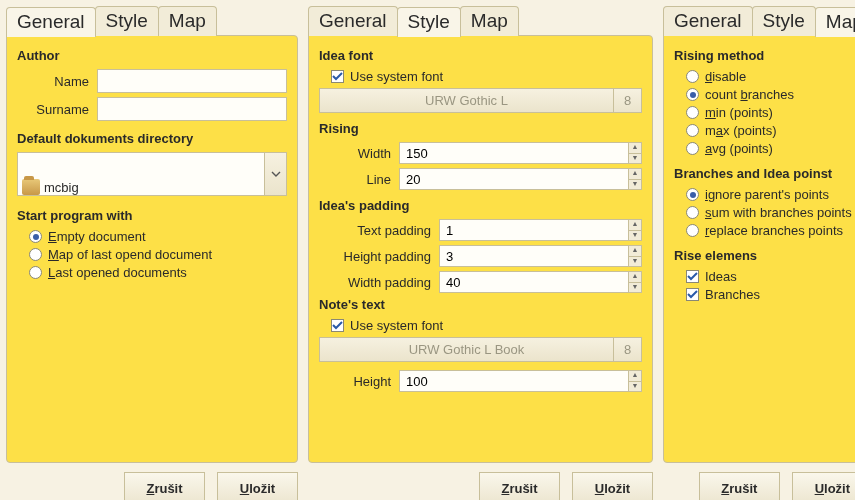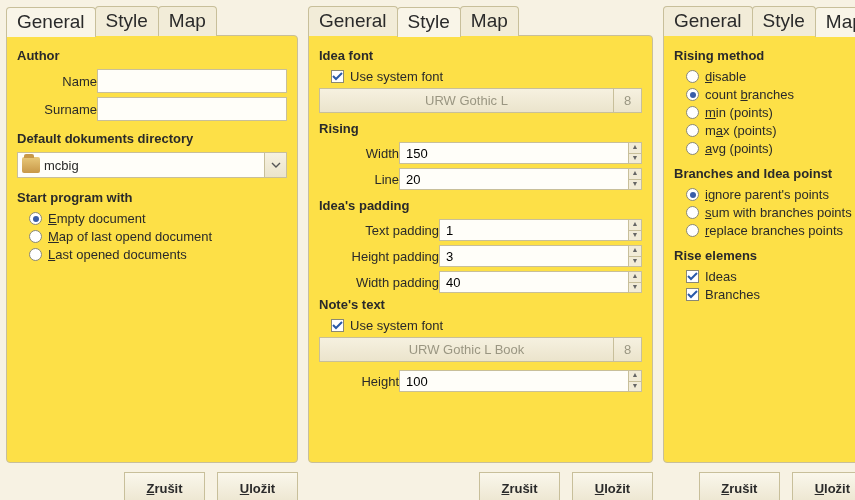--- a/index.html
+++ b/index.html
@@ -54,20 +54,21 @@
   margin: 4px 0 6px 0;
   font-size: 13px;
 }
 .row {
   display: flex;
   align-items: center;
   margin: 4px 0;
 }
 .row .lbl {
   text-align: right;
+  padding-right: 8px;
   font-size: 13px;
 }
 .lbl80 { width: 80px; }
 .lbl120 { width: 120px; }
 .text-input {
   flex: 1;
   border: 1px solid #c8bf9a;
   background: #fffef9;
   height: 24px;
   padding: 2px 6px;
@@ -102,22 +103,22 @@
   text-align: center;
   color: #666;
   cursor: pointer;
 }
 .spinner-btns div:first-child { border-bottom: none; }
 .combo {
   display: flex;
   width: 100%;
   border: 1px solid #c8bf9a;
   background: #fffef9;
-  height: 26px;
-  align-items: center;
+  height: 44px;
+  align-items: flex-end;
 }
 .combo .cicon {
   width: 18px; height: 16px; margin: 0 4px;
   background: linear-gradient(#e8c878, #c89848);
   border-radius: 2px;
   position: relative;
 }
 .combo .cicon:before {
   content:""; position:absolute; left:2px; top:-3px; width:10px; height:4px;
   background:#c89848; border-radius:2px 2px 0 0;

